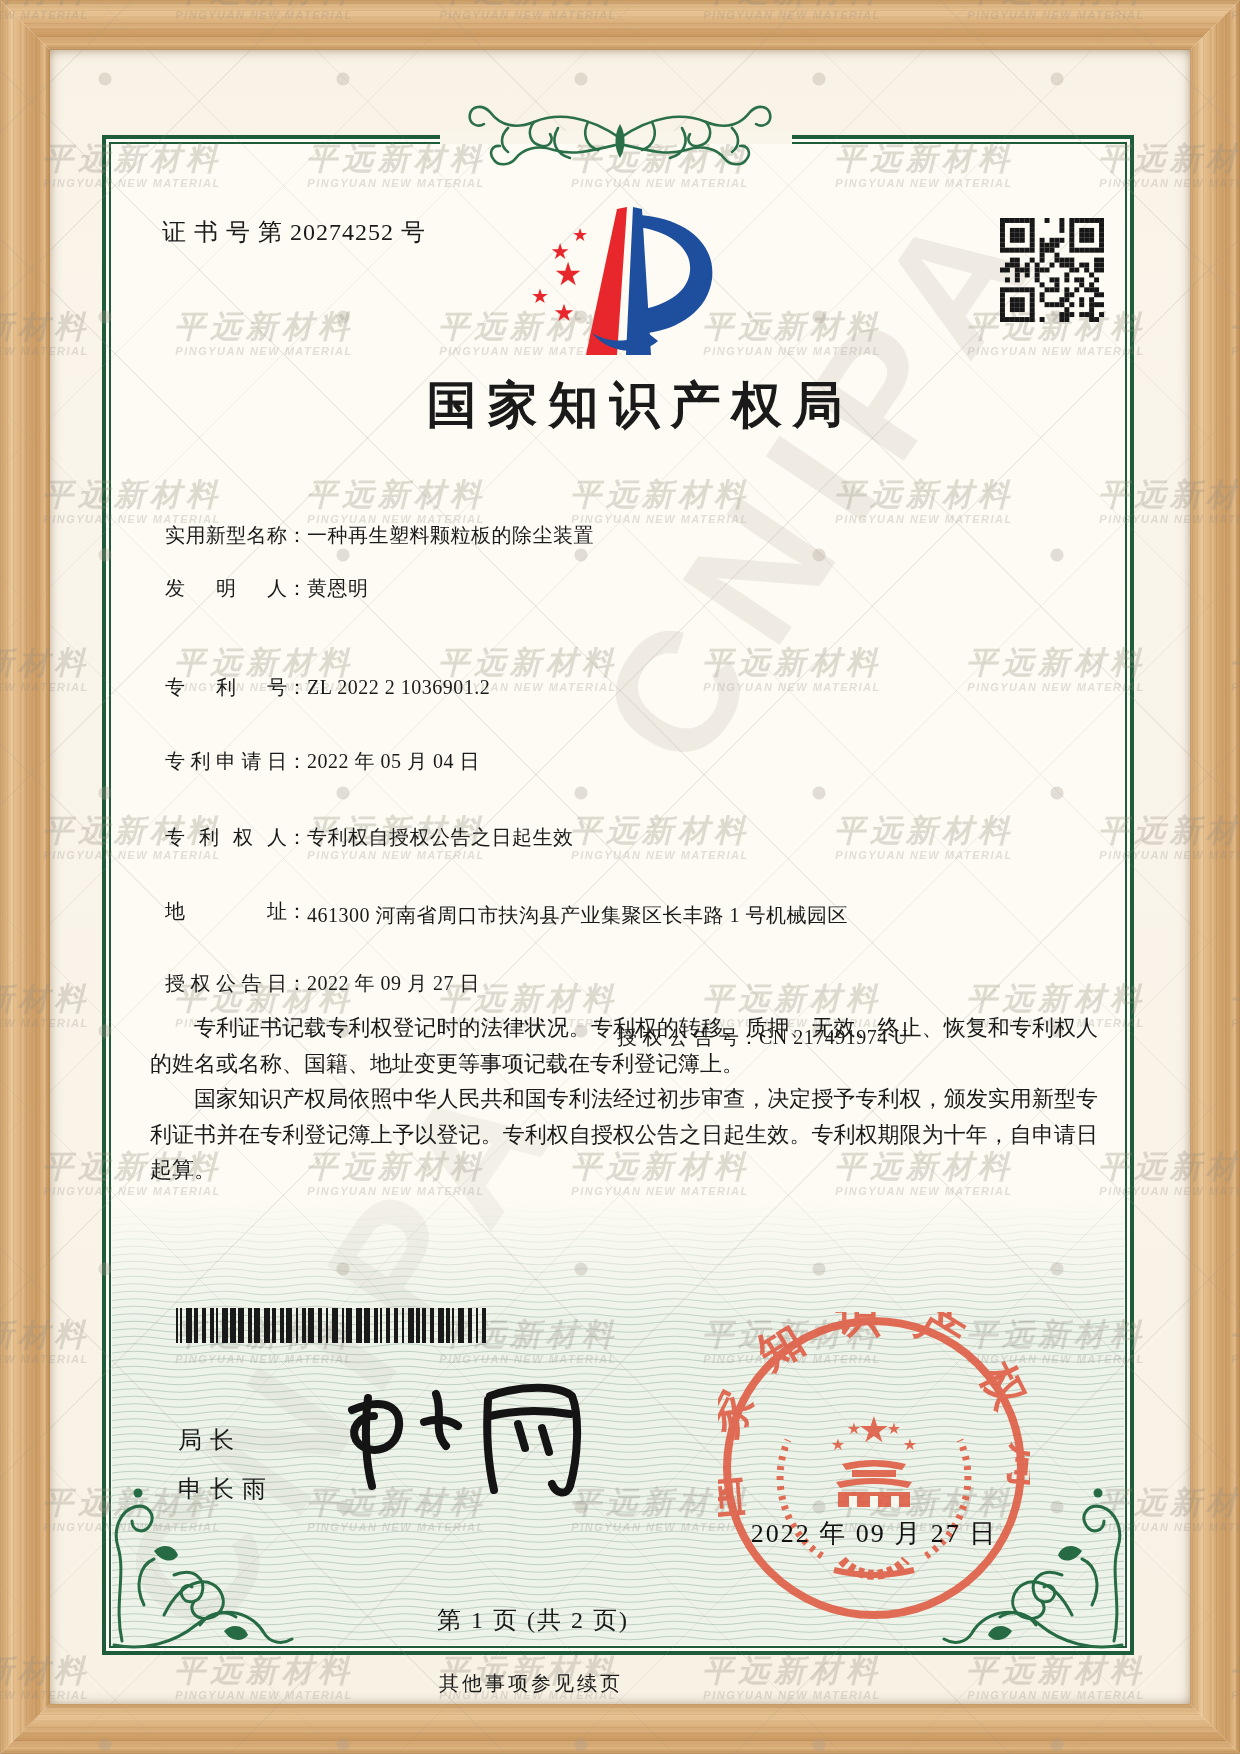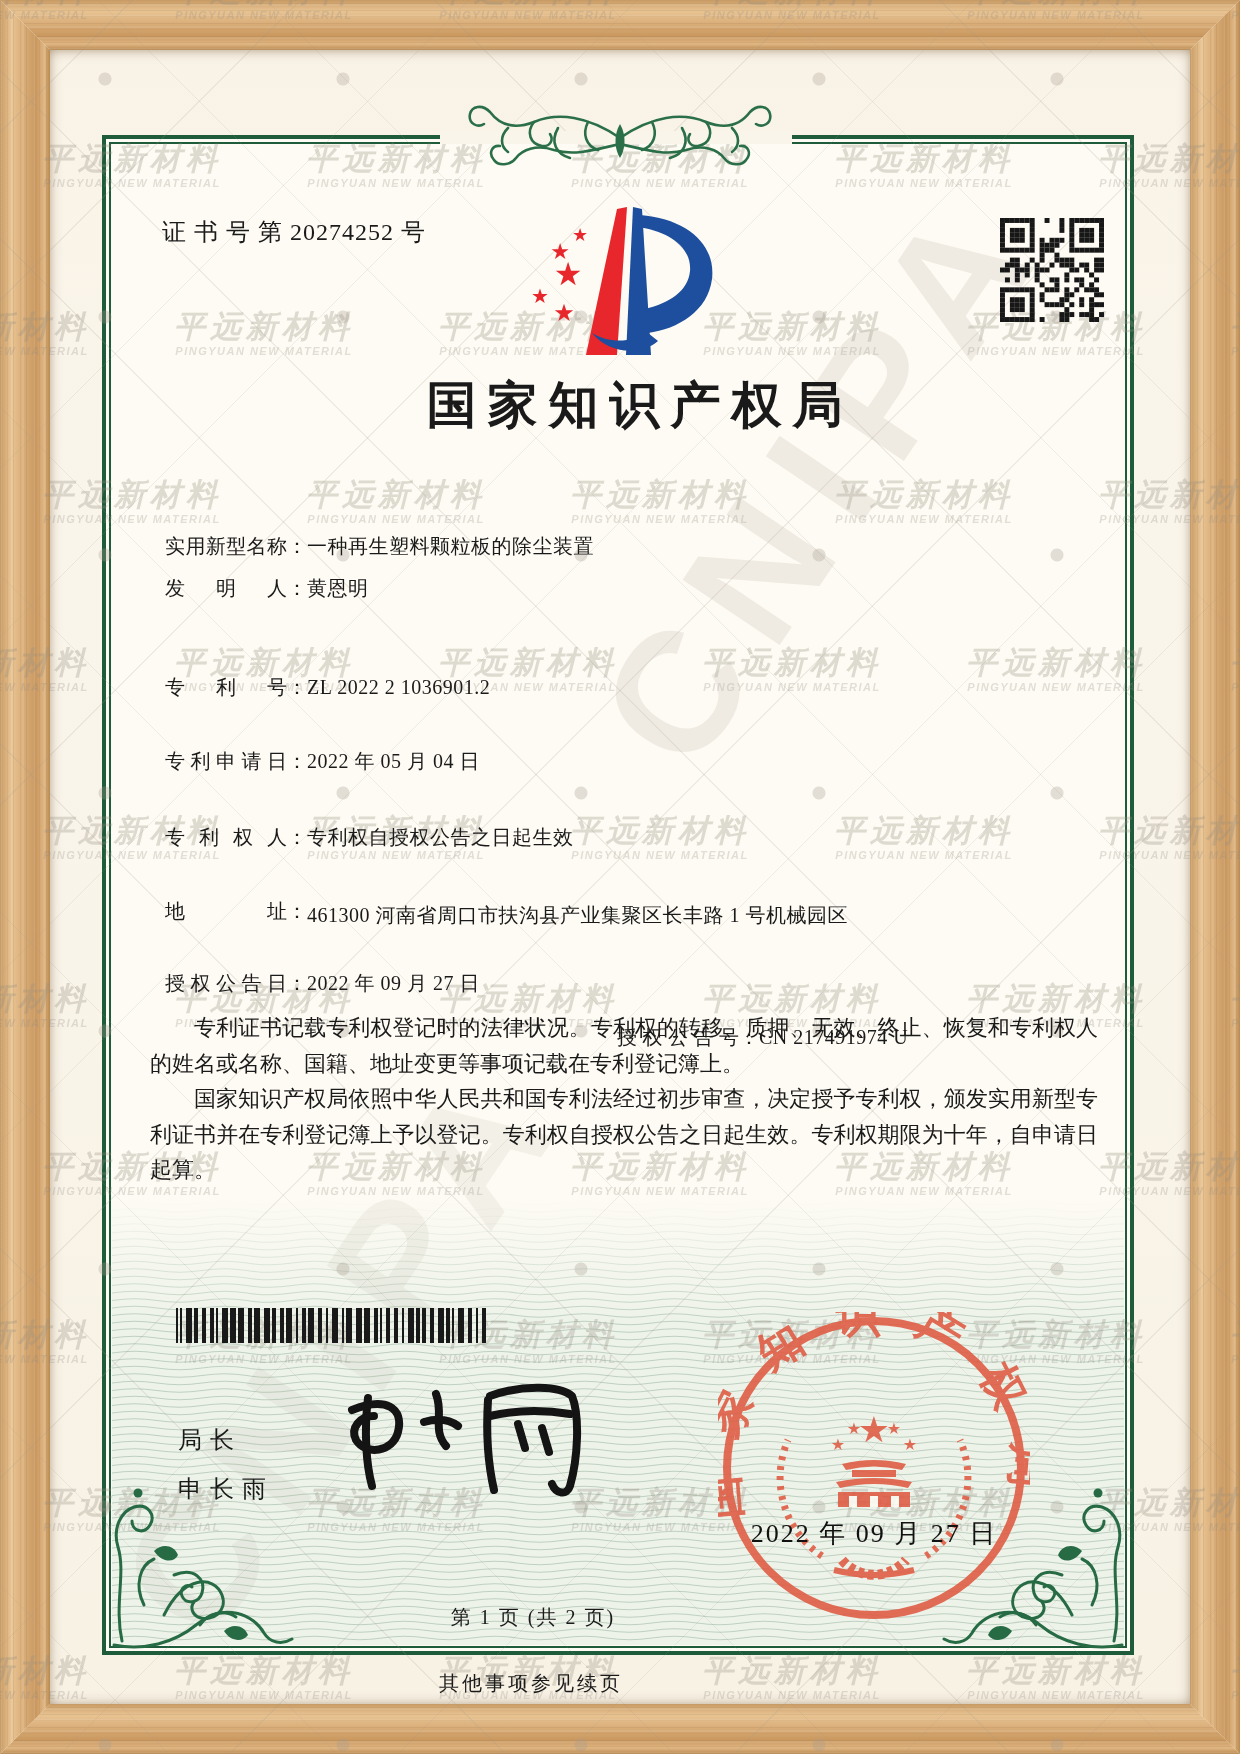--- a/index.html
+++ b/index.html
@@ -69,21 +69,21 @@
   .frow2{left:617px;font-size:20px;white-space:nowrap;}
   .paras{left:150px;top:1010px;width:948px;font-size:22px;line-height:35.5px;text-align:justify;z-index:9;}
   .paras p{margin:0;text-indent:2em;}
   .barcode{left:176px;top:1308px;width:320px;height:35px;font-size:0;}
   .barcode i{display:inline-block;height:35px;background:#191919;}
   .director-label{left:178px;top:1424px;font-size:24px;letter-spacing:8px;font-family:"Liberation Sans",sans-serif;}
   .director-name{left:178px;top:1473px;font-size:24px;letter-spacing:8px;font-family:"Liberation Sans",sans-serif;}
   .signature{left:328px;top:1352px;}
   .seal{left:718px;top:1312px;width:312px;height:312px;z-index:10;}
   .seal-date{left:718px;top:1516px;width:312px;text-align:center;font-size:26px;letter-spacing:2px;z-index:11;color:#111;}
-  .page-footer{left:233px;top:1604px;width:600px;text-align:center;font-size:20px;letter-spacing:2px;}
+  .page-footer{left:233px;top:1604px;width:600px;text-align:center;font-size:24px;letter-spacing:2px;}
   .bottom-note{left:231px;top:1670px;width:600px;text-align:center;font-size:20px;letter-spacing:3px;z-index:9;}
 </style>
 </head>
 <body>
 
 <div class="page">
 
   <div class="wood wood-h wood-top"></div>
   <div class="wood wood-h wood-bottom"></div>
   <div class="wood wood-v wood-left"></div>
@@ -682,21 +682,21 @@
       <rect x="20" y="8" width="1" height="1" fill="#171717"></rect>
       <rect x="20" y="9" width="1" height="1" fill="#171717"></rect>
       <rect x="20" y="10" width="1" height="1" fill="#171717"></rect>
       <rect x="20" y="15" width="1" height="1" fill="#171717"></rect>
       <rect x="20" y="17" width="1" height="1" fill="#171717"></rect>
       <rect x="20" y="19" width="1" height="1" fill="#171717"></rect>
     </svg>
 
   <div class="abs title">国家知识产权局</div>
 
-  <div class="abs frow" style="top:533px">
+  <div class="abs frow" style="top:522px">
     <span class="flabel">实用新型名称</span><span>：</span><span class="fvalue">一种再生塑料颗粒板的除尘装置</span>
   </div>
   <div class="abs frow" style="top:575px">
     <span class="flabel">发明人</span><span>：</span><span class="fvalue">黄恩明</span>
   </div>
   <div class="abs frow" style="top:674px">
     <span class="flabel">专利号</span><span>：</span><span class="fvalue">ZL 2022 2 1036901.2</span>
   </div>
   <div class="abs frow" style="top:748px">
     <span class="flabel">专利申请日</span><span>：</span><span class="fvalue">2022 年 05 月 04 日</span>

